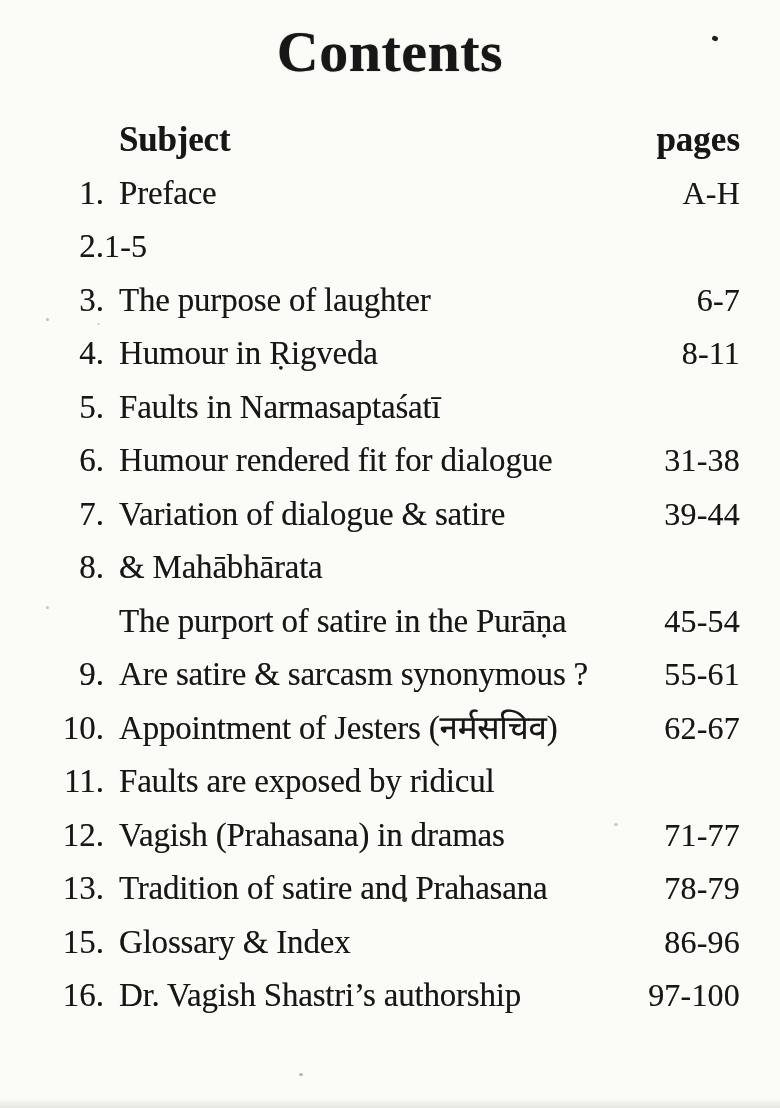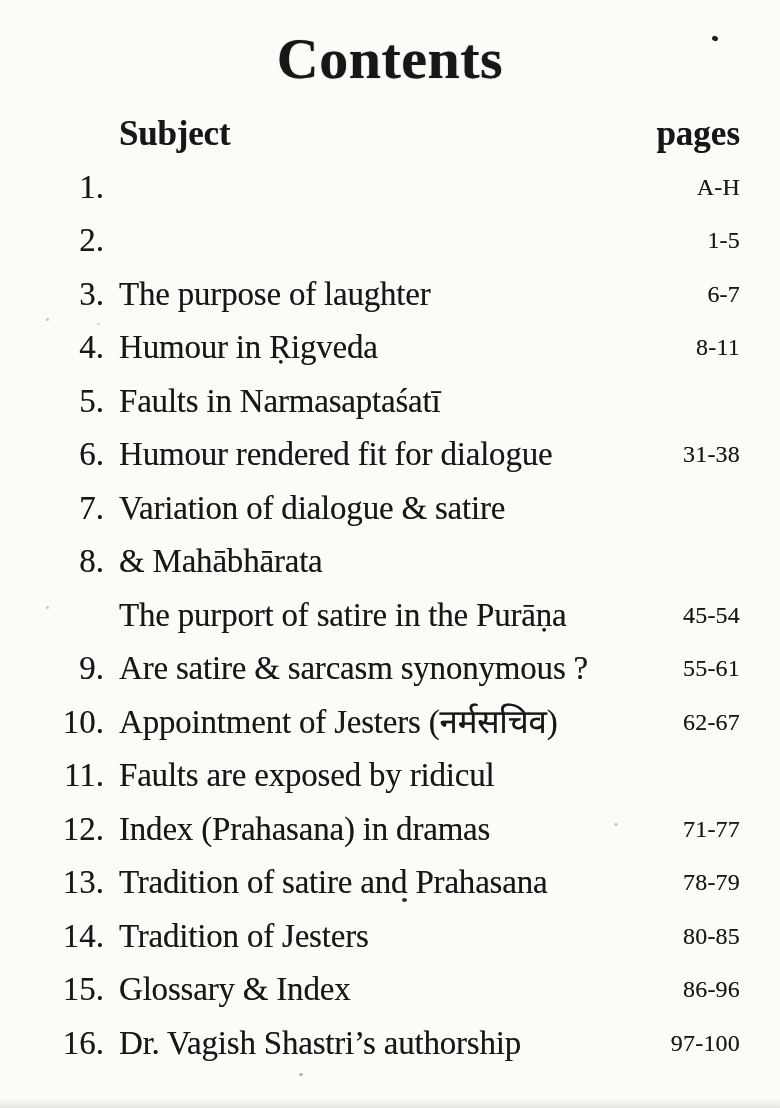--- a/index.html
+++ b/index.html
@@ -13,31 +13,31 @@
     overflow: hidden;
     background: #fbfbf8;
     color: #171717;
     font-family: "Liberation Serif", "DejaVu Serif", serif;
   }
   .page {
     position: absolute;
     inset: 0;
   }
   .page-title {
-    margin: 0;
-    padding-top: 27px;
+    margin: 7px;
+    padding-top: 13px;
     text-align: center;
     font-size: 58px;
     line-height: 64px;
     font-weight: bold;
     letter-spacing: 0.5px;
     text-shadow: 0 0 1px rgba(10,10,10,0.55);
   }
   .toc {
-    margin-top: 16px;
+    margin-top: 29px;
   }
   .toc-header, .toc-row {
     display: grid;
     grid-template-columns: 104px 1fr auto;
     padding-right: 40px;
     align-items: start;
   }
   .toc-header > div, .toc-row > div, .subject-line {
     line-height: 53.5px;
     text-shadow: 0 0 0.6px rgba(20,20,20,0.5);
@@ -57,23 +57,23 @@
     text-align: right;
     font-size: 33px;
     align-self: start;
   }
   .row-subject {
     padding-left: 15px;
     font-size: 33px;
     letter-spacing: -0.2px;
   }
   .row-pages {
-    font-size: 24px;
+    font-size: 32px;
     align-self: end;
-    text-align: right;
+    text-align: left;
     letter-spacing: 0.2px;
   }
   
   .speck {
     position: absolute;
     border-radius: 50%;
   }
   .speck-top-right   { left: 712px; top: 36px;  width: 6px; height: 5px; background: #1e1e1e; transform: rotate(20deg); }
   .speck-row13       { left: 402px; top: 898px; width: 5px; height: 4px; background: #2e2e2e; }
   .speck-row12       { left: 614px; top: 823px; width: 4px; height: 3px; background: #c9c9c9; }
@@ -97,20 +97,24 @@
 
   <div class="toc">
     <div class="toc-header">
       <div class="row-num"></div>
       <div class="subject-head">Subject</div>
       <div class="pages-head">pages</div>
     </div>
     <div id="toc-rows">
         <div class="toc-row">
     <div class="row-num">1.</div>
+    <div class="row-subject">
+      <div class="subject-line">Preface</div>
+
+    </div>
     <div class="row-pages">A-H</div>
   </div>
         <div class="toc-row">
     <div class="row-num">2.</div>
     <div class="row-pages">1-5</div>
   </div>
         <div class="toc-row">
     <div class="row-num">3.</div>
     <div class="row-subject">
       <div class="subject-line">The purpose of laughter</div>
@@ -140,20 +144,21 @@
 
     </div>
     <div class="row-pages">31-38</div>
   </div>
         <div class="toc-row">
     <div class="row-num">7.</div>
     <div class="row-subject">
       <div class="subject-line">Variation of dialogue &amp; satire</div>
 
     </div>
+    <div class="row-pages">39-44</div>
   </div>
         <div class="toc-row">
     <div class="row-num">8.</div>
     <div class="row-subject">
       <div class="subject-line">&amp; Mahābhārata</div>
       <div class="subject-line">The purport of satire in the Purāṇa</div>
     </div>
     <div class="row-pages">45-54</div>
   </div>
         <div class="toc-row">
@@ -175,40 +180,32 @@
         <div class="toc-row">
     <div class="row-num">11.</div>
     <div class="row-subject">
       <div class="subject-line">Faults are exposed by ridicul</div>
 
     </div>
   </div>
         <div class="toc-row">
     <div class="row-num">12.</div>
     <div class="row-subject">
-      <div class="subject-line">Index (Prahasana) in dramas</div>
+      <div class="subject-line">Vagish (Prahasana) in dramas</div>
 
     </div>
     <div class="row-pages">71-77</div>
   </div>
         <div class="toc-row">
     <div class="row-num">13.</div>
     <div class="row-subject">
       <div class="subject-line">Tradition of satire and Prahasana</div>
 
     </div>
     <div class="row-pages">78-79</div>
-  </div>
-        <div class="toc-row">
-    <div class="row-num">14.</div>
-    <div class="row-subject">
-      <div class="subject-line">Tradition of Jesters</div>
-
-    </div>
-    <div class="row-pages">80-85</div>
   </div>
         <div class="toc-row">
     <div class="row-num">15.</div>
     <div class="row-subject">
       <div class="subject-line">Glossary &amp; Index</div>
 
     </div>
     <div class="row-pages">86-96</div>
   </div>
         <div class="toc-row">

